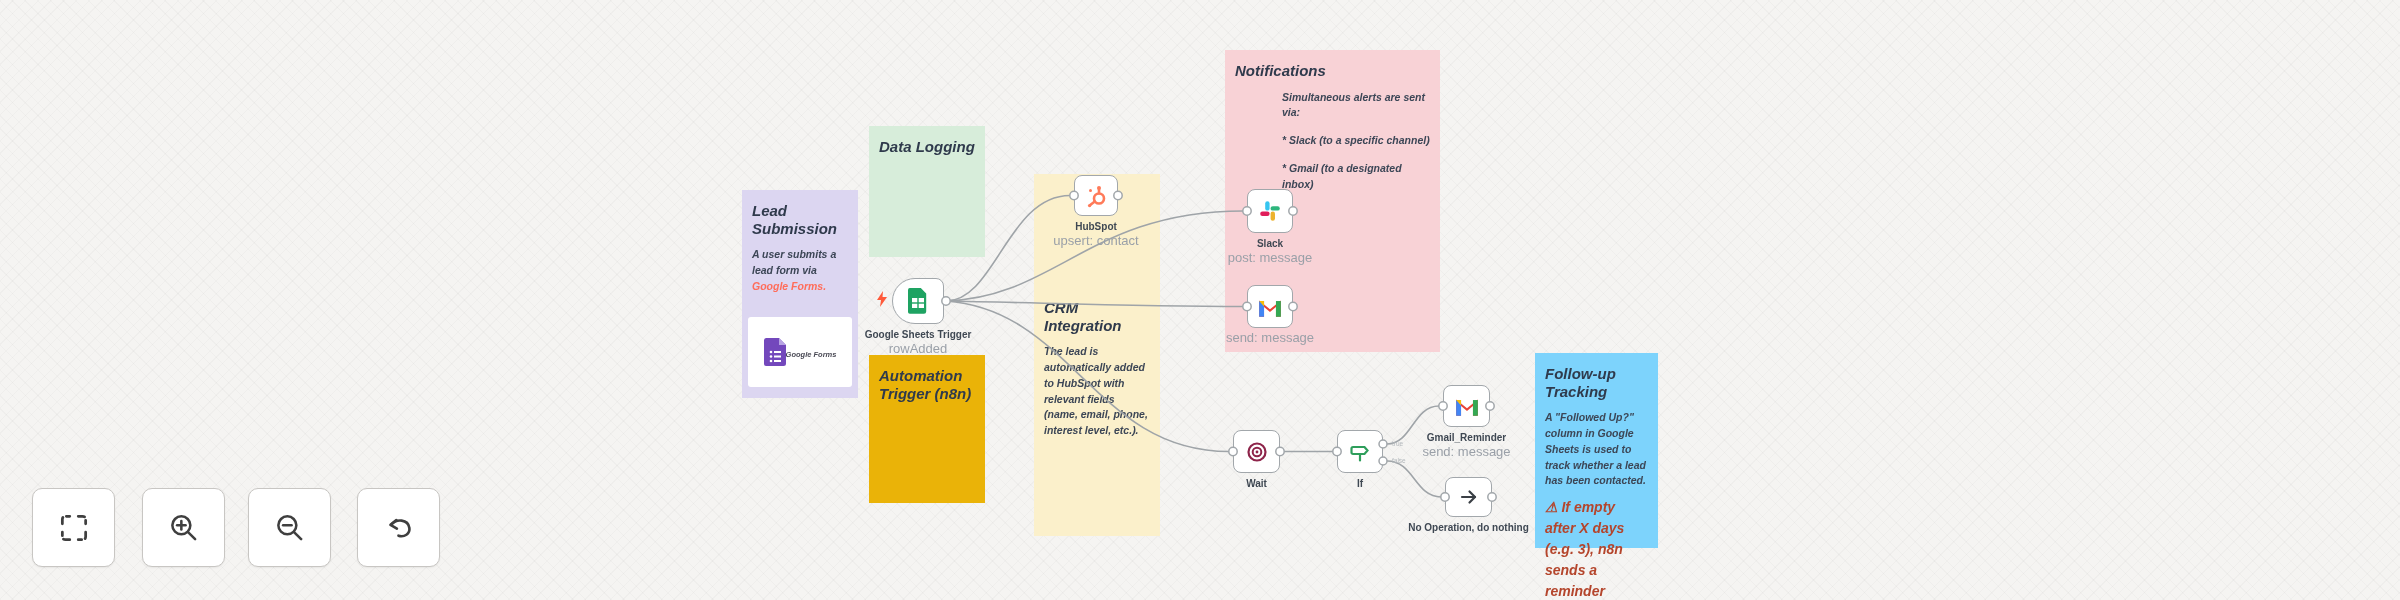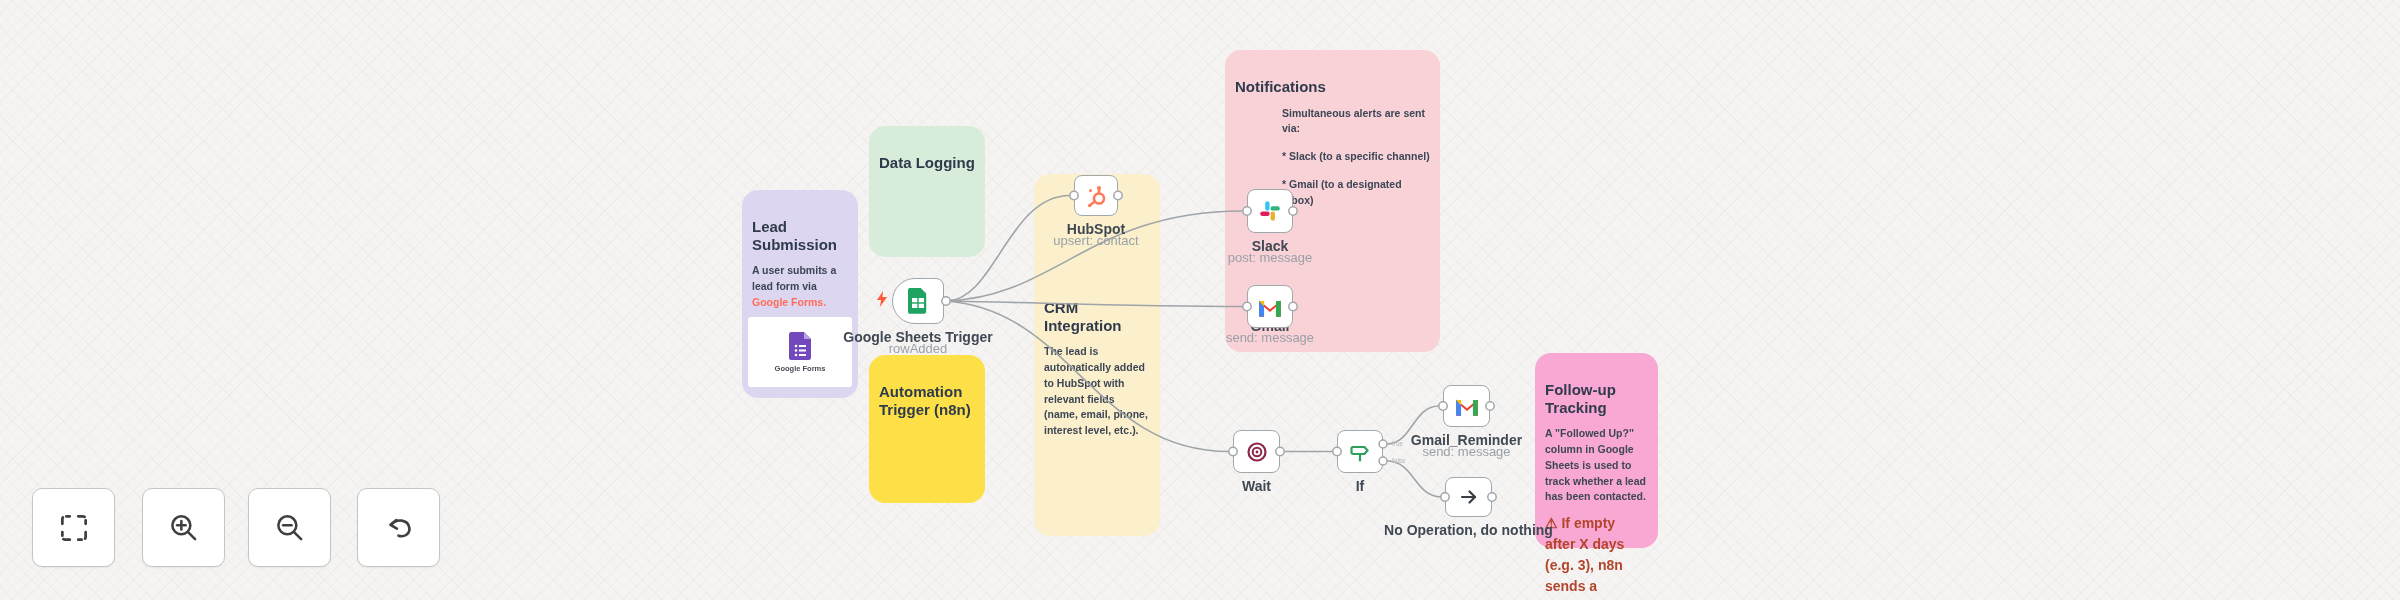--- a/index.html
+++ b/index.html
@@ -10,43 +10,43 @@
     background-image:
       repeating-linear-gradient(45deg,  rgba(0,0,0,0.022) 0 1px, transparent 1px 9px),
       repeating-linear-gradient(135deg, rgba(0,0,0,0.022) 0 1px, transparent 1px 9px);
     position:relative;
   }
   .layer { position:absolute; left:0; top:0; width:2400px; height:600px; }
   #wires   { z-index:2; pointer-events:none; }
   #ports   { z-index:4; pointer-events:none; }
 
   
-  .note { position:absolute; z-index:1; border-radius:16px; padding:28px 10px; }
+  .note { position:absolute; z-index:1; border-radius:0; padding:12px 10px;font-style:italic; }
   .note h3 { font-size:15px; line-height:1.18; font-weight:bold; color:#2f3a4c; margin-bottom:10px; }
   .note p  { font-size:10.5px; line-height:1.5; color:#3c4656; font-weight:600; }
   .note .lnk { color:#ff6d5a; }
   .note-lead   { left:742px;  top:190px; width:116px; height:208px; background:#dcd6f1; }
   .note-dlog   { left:869px;  top:126px; width:116px; height:131px; background:#d7edda; }
-  .note-atrig  { left:869px;  top:355px; width:116px; height:148px; background:#fde047; }
+  .note-atrig  { left:869px;  top:355px; width:116px; height:148px; background:#eab308; }
   .note-crm    { left:1034px; top:130px; width:126px; height:362px; background:#fbf0cb; padding-top:125px;margin-top:44px; }
   .note-notif  { left:1225px; top:50px;  width:215px; height:302px; background:#f8d2d6; }
-  .note-fup    { left:1535px; top:353px; width:123px; height:195px; background:#f9a8d4; }
+  .note-fup    { left:1535px; top:353px; width:123px; height:195px; background:#7dd3fc; }
   .note-notif p { margin-bottom:12px;margin-left:47px; }
   .note-fup .warn { font-size:14px; line-height:1.5; color:#b4452c; font-weight:600; margin-top:8px; }
   .forms-card { position:absolute; left:6px; top:127px; width:104px; height:70px; background:#ffffff;
-                border-radius:3px; display:flex; flex-direction:column; align-items:center; justify-content:center; }
+                border-radius:3px; display:flex; flex-direction:row; align-items:center; justify-content:center; }
   .forms-card .cap { font-size:7.5px; color:#4a4a55; margin-top:4px; font-weight:600; }
 
   
   .node { position:absolute; z-index:3; background:#ffffff; border:1.5px solid #a2a7ab; border-radius:8px;
           display:flex; align-items:center; justify-content:center; }
   .node.trigger { border-radius:23px 8px 8px 23px; }
   .nwrap { position:absolute; z-index:3; }
   .nlabel { position:absolute; top:100%; left:50%; transform:translateX(-50%); margin-top:5px;
-            font-size:14px; font-weight:600; color:#3f4853; white-space:nowrap; text-align:center; }
+            font-size:10px; font-weight:600; color:#3f4853; white-space:nowrap; text-align:center; }
   .nsub   { position:absolute; top:100%; left:50%; transform:translateX(-50%); margin-top:17px;
             font-size:13px; color:#9aa0a8; white-space:nowrap; text-align:center; }
   .bolt { position:absolute; z-index:3; left:876px; top:291px; width:12px; height:16px; }
   .branch-tag { position:absolute; z-index:3; font-size:6.5px; color:#b3b8bc; }
 
   
   .ctrl { position:absolute; z-index:5; width:83px; height:79px; background:#ffffff; border:1.5px solid #c8c6c3;
           border-radius:10px; display:flex; align-items:center; justify-content:center; cursor:pointer;
           box-shadow:0 1px 2px rgba(0,0,0,0.06); }
   .ctrl svg { width:36px; height:36px; }

